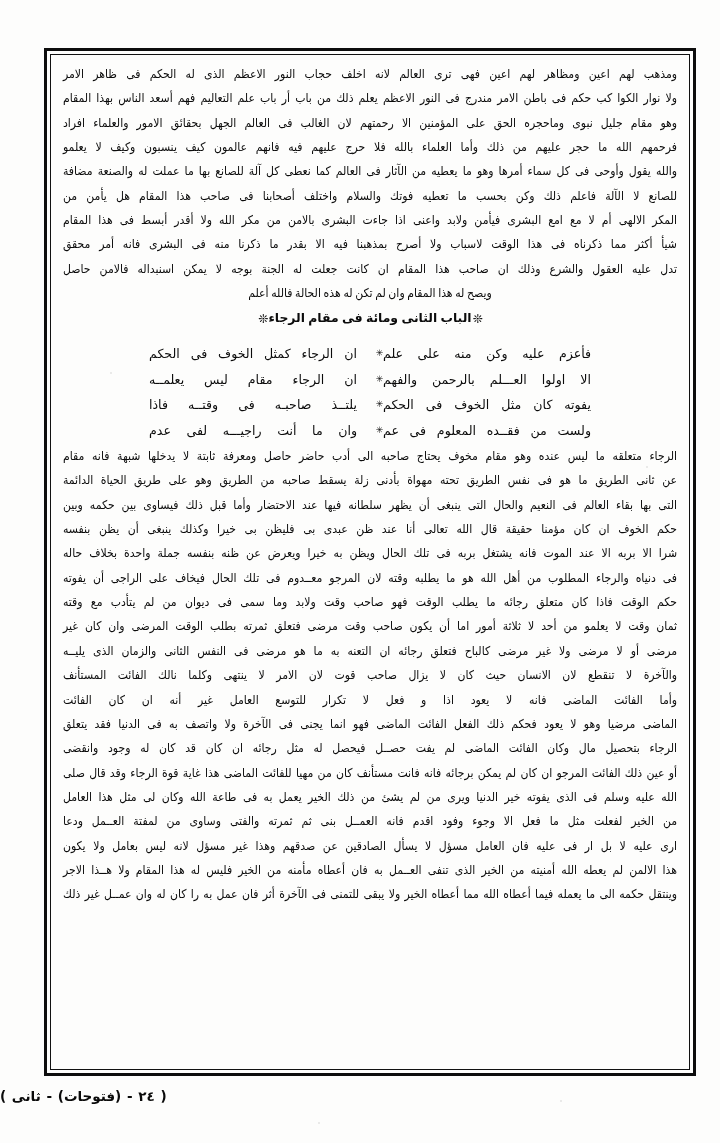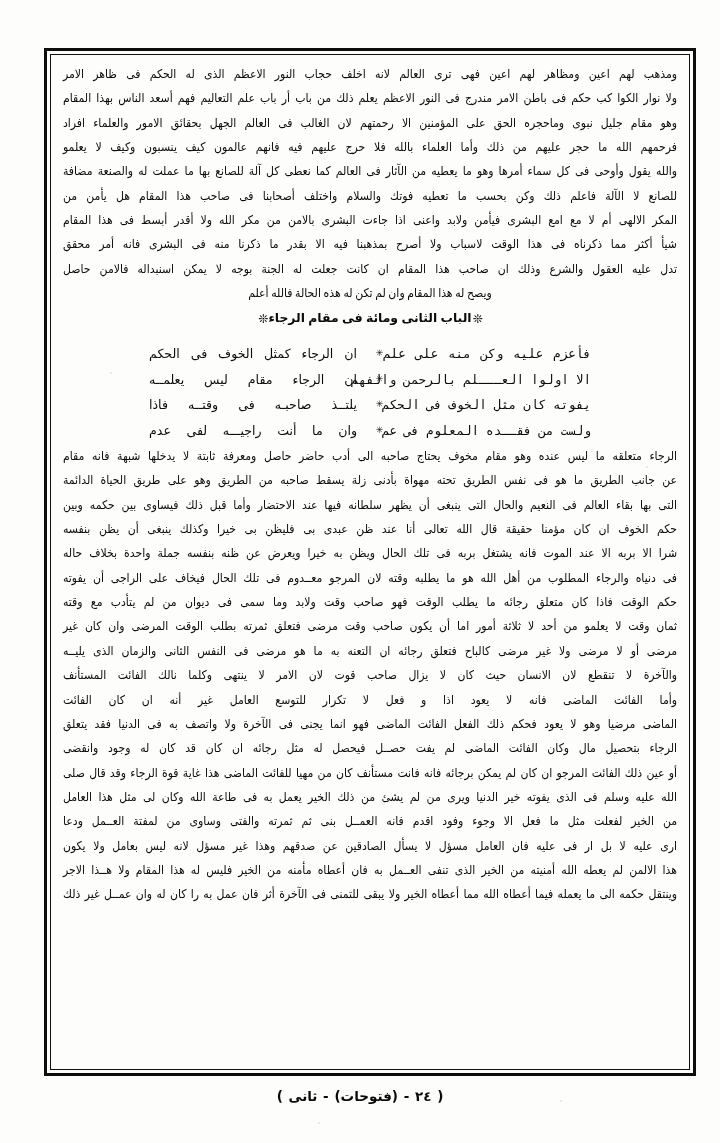--- a/index.html
+++ b/index.html
@@ -125,37 +125,36 @@
   .hemi {
     display: inline-block;
   }
   .hemi.first {
     width: 208px;
     text-align: left;
   }
   .hemi.second {
     width: 208px;
     text-align: left;
-    font-family: Liberation Mono, monospace;
   }
   .sep {
     display: inline-block;
     width: 26px;
     text-align: center;
     font-size: 9px;
     transform: translateY(-2px);
   }
 
   
   .colophon {
     position: absolute;
     left: 0;
     right: 0;
     top: 1088px;
-    text-align: center;
+    text-align: left;
     direction: rtl;
     font-family: "DejaVu Sans", "Liberation Sans", sans-serif;
     font-size: 13.5px;
     font-weight: 700;
     color: #0a0a0a;
     letter-spacing: 0.4px;
     word-spacing: 1px;
   }
 
   
@@ -221,21 +220,21 @@
         <div class="verse">
           <span class="hemi second">ولست من فقــده المعلوم فى عم</span>
           <span class="sep">✳</span>
           <span class="hemi first">وان ما أنت راجيـــه لفى عدم</span>
         </div>
 
       </div>
 
       <div>
         <p class="prose">الرجاء متعلقه ما ليس عنده وهو مقام مخوف يحتاج صاحبه الى أدب حاضر حاصل ومعرفة ثابتة لا يدخلها شبهة فانه مقام</p>
-        <p class="prose">عن جانب الطريق ما هو فى نفس الطريق تحته مهواة بأدنى زلة يسقط صاحبه من الطريق وهو على طريق الحياة الدائمة</p>
+        <p class="prose">عن ثانى الطريق ما هو فى نفس الطريق تحته مهواة بأدنى زلة يسقط صاحبه من الطريق وهو على طريق الحياة الدائمة</p>
         <p class="prose">التى بها بقاء العالم فى النعيم والحال التى ينبغى أن يظهر سلطانه فيها عند الاحتضار وأما قبل ذلك فيساوى بين حكمه وبين</p>
         <p class="prose">حكم الخوف ان كان مؤمنا حقيقة قال الله تعالى أنا عند ظن عبدى بى فليظن بى خيرا وكذلك ينبغى أن يظن بنفسه</p>
         <p class="prose">شرا الا بربه الا عند الموت فانه يشتغل بربه فى تلك الحال ويظن به خيرا ويعرض عن ظنه بنفسه جملة واحدة بخلاف حاله</p>
         <p class="prose">فى دنياه والرجاء المطلوب من أهل الله هو ما يطلبه وقته لان المرجو معــدوم فى تلك الحال فيخاف على الراجى أن يفوته</p>
         <p class="prose">حكم الوقت فاذا كان متعلق رجائه ما يطلب الوقت فهو صاحب وقت ولابد وما سمى فى ديوان من لم يتأدب مع وقته</p>
         <p class="prose">ثمان وقت لا يعلمو من أحد لا ثلاثة أمور اما أن يكون صاحب وقت مرضى فتعلق ثمرته بطلب الوقت المرضى وان كان غير</p>
         <p class="prose">مرضى أو لا مرضى ولا غير مرضى كالباح فتعلق رجائه ان التعنه به ما هو مرضى فى النفس الثانى والزمان الذى يليــه</p>
         <p class="prose">والآخرة لا تنقطع لان الانسان حيث كان لا يزال صاحب قوت لان الامر لا ينتهى وكلما نالك الفائت المستأنف</p>
         <p class="prose">وأما الفائت الماضى فانه لا يعود اذا و فعل لا تكرار للتوسع العامل غير أنه ان كان الفائت</p>
         <p class="prose">الماضى مرضيا وهو لا يعود فحكم ذلك الفعل الفائت الماضى فهو انما يجنى فى الآخرة ولا واتصف به فى الدنيا فقد يتعلق</p>

